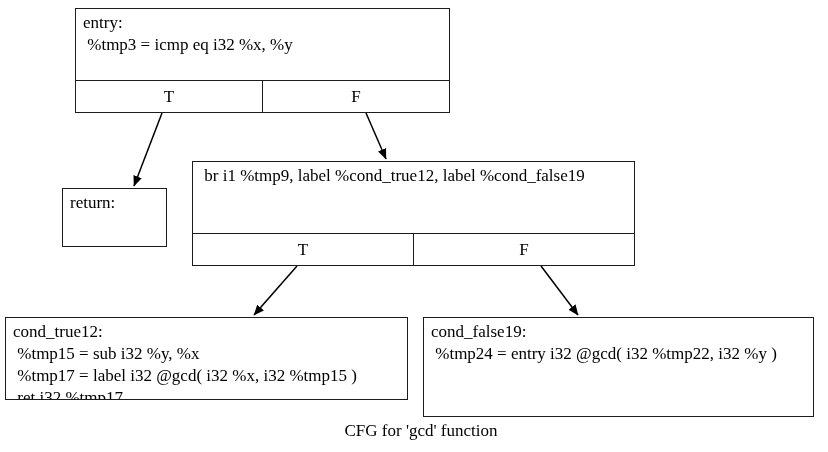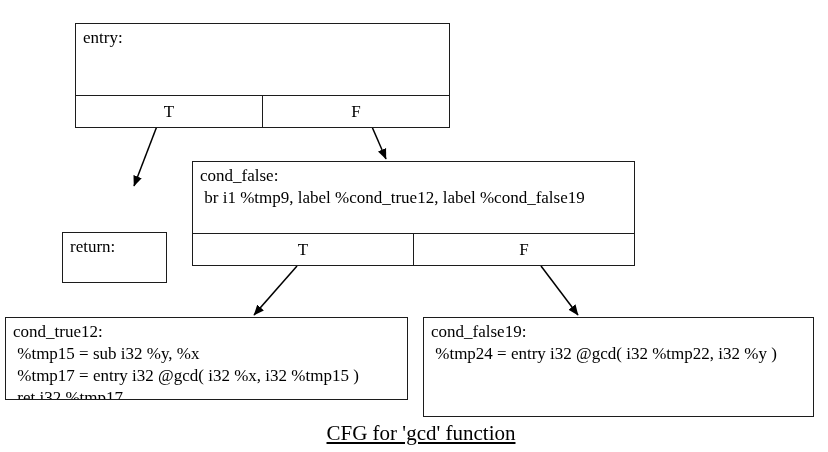--- a/index.html
+++ b/index.html
@@ -51,33 +51,32 @@
     flex: 1;
     display: flex;
     align-items: center;
     justify-content: center;
     font-size: 17px;
   }
   .port + .port {
     border-left: 1.5px solid #1c1c1c;
   }
   
-  .node-entry        { left: 75px;  top: 8px;   width: 375px; height: 105px; margin-top: 15px; }
-  .node-return       { left: 62px;  top: 188px; width: 105px; height: 51px; margin-top: 44px;  }
+  .node-entry        { left: 75px;  top: 8px;   width: 375px; height: 105px; }
+  .node-return       { left: 62px;  top: 188px; width: 105px; height: 59px;  }
   .node-cond-false   { left: 192px; top: 161px; width: 443px; height: 105px; }
   .node-cond-true12  { left: 5px;   top: 317px; width: 403px; height: 83px;  }
   .node-cond-false19 { left: 423px; top: 317px; width: 391px; height: 100px;  }
   .caption {
     position: absolute;
     left: 421px;
     top: 421px;
     transform: translateX(-50%);
-    font-size: 21px;
+    font-size: 17px;
     white-space: nowrap;
-    text-decoration: underline;
   }
 </style>
 </head>
 <body>
 
 <div class="canvas">
 
   <svg class="edges-layer" width="828" height="452" viewBox="0 0 828 452" xmlns="http://www.w3.org/2000/svg">
     <defs>
       <marker id="arrowhead" markerUnits="userSpaceOnUse" markerWidth="14" markerHeight="12" refX="10" refY="5" orient="auto">
@@ -86,49 +85,49 @@
     </defs>
     <line x1="162" y1="113" x2="134" y2="186" stroke="#000000" stroke-width="1.5" marker-end="url(#arrowhead)"></line>
     <line x1="366" y1="113" x2="386" y2="159" stroke="#000000" stroke-width="1.5" marker-end="url(#arrowhead)"></line>
     <line x1="297" y1="266" x2="254" y2="315" stroke="#000000" stroke-width="1.5" marker-end="url(#arrowhead)"></line>
     <line x1="541" y1="266" x2="578" y2="315" stroke="#000000" stroke-width="1.5" marker-end="url(#arrowhead)"></line>
   </svg>
 
   <div class="node node-entry">
     <div class="node-body">
       <div class="code-line">entry:</div>
+      <div class="code-line"> %tmp3 = icmp eq i32 %x, %y</div>
     </div>
     <div class="ports-row">
       <div class="port">T</div>
       <div class="port">F</div>
     </div>
   </div>
 
   <div class="node node-return">
     <div class="node-body">
       <div class="code-line">return:</div>
     </div>
   </div>
 
   <div class="node node-cond-false">
     <div class="node-body">
-      <div class="code-line">cond_false:</div>
       <div class="code-line"> br i1 %tmp9, label %cond_true12, label %cond_false19</div>
     </div>
     <div class="ports-row">
       <div class="port">T</div>
       <div class="port">F</div>
     </div>
   </div>
 
   <div class="node node-cond-true12">
     <div class="node-body">
       <div class="code-line">cond_true12:</div>
       <div class="code-line"> %tmp15 = sub i32 %y, %x</div>
-      <div class="code-line"> %tmp17 = entry i32 @gcd( i32 %x, i32 %tmp15 )</div>
+      <div class="code-line"> %tmp17 = label i32 @gcd( i32 %x, i32 %tmp15 )</div>
       <div class="code-line"> ret i32 %tmp17</div>
     </div>
   </div>
 
   <div class="node node-cond-false19">
     <div class="node-body">
       <div class="code-line">cond_false19:</div>
       <div class="code-line"> %tmp24 = entry i32 @gcd( i32 %tmp22, i32 %y )</div>
     </div>
   </div>

